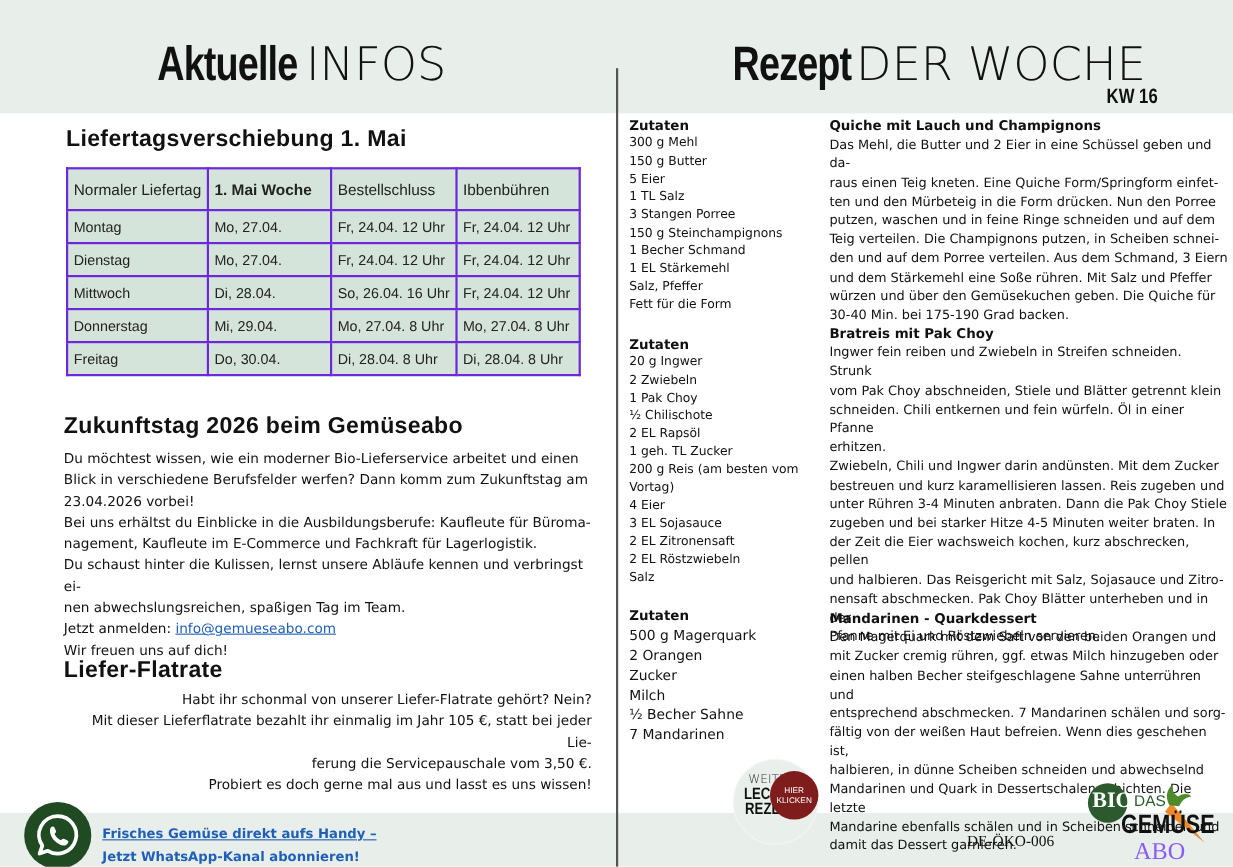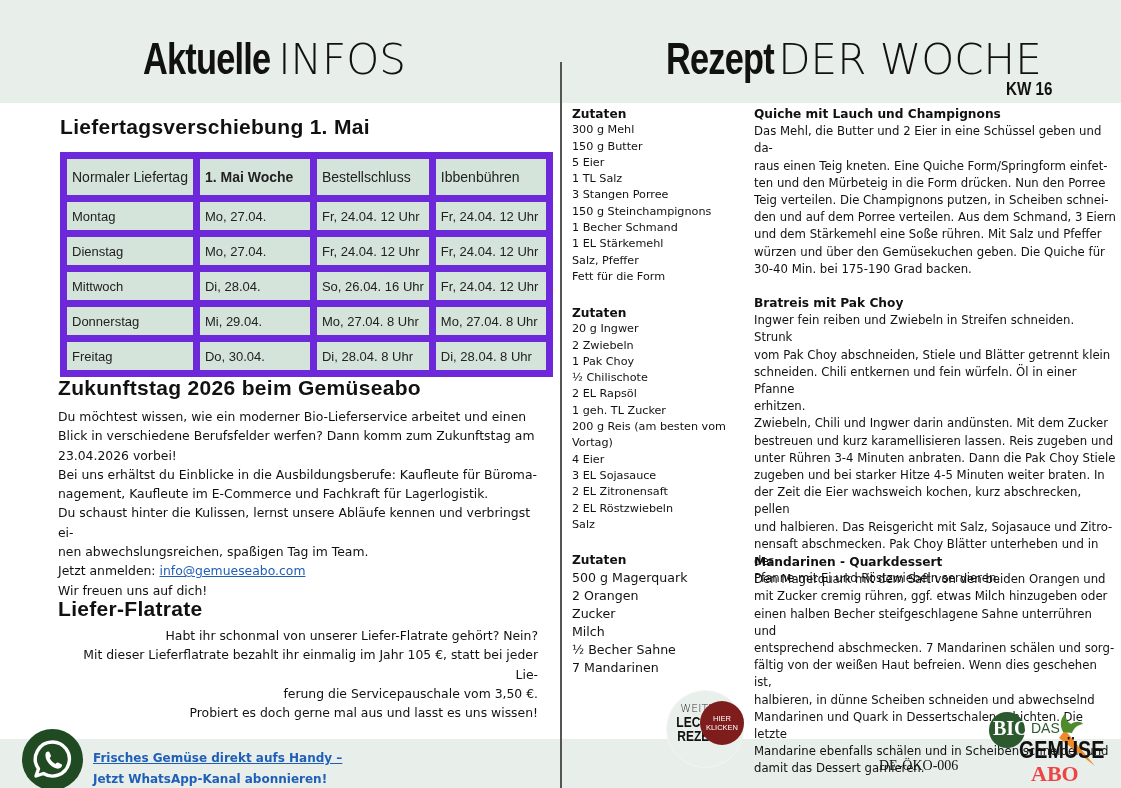--- a/index.html
+++ b/index.html
@@ -13,21 +13,21 @@
   .page-title .light { font-family:"DejaVu Sans", sans-serif; font-weight:200; font-size:42px; letter-spacing:0; -webkit-text-stroke:0; color:#111; }
   #title-left { left:143px; }
   #title-right { left:666px; }
   .kw { position:absolute; left:1006px; top:78px; font-weight:bold; font-size:19px; transform:scaleX(0.8); transform-origin:left; }
 
   h2.sec { position:absolute; margin:0; font-family:"Liberation Sans", sans-serif; font-weight:bold; font-size:21px; letter-spacing:0.3px; }
   p.body { position:absolute; margin:0; font-family:"DejaVu Sans", sans-serif; font-size:12.4px; line-height:19.3px; color:#111; }
   p.body a { color:#1f5fb8; text-decoration:underline; }
 
   table.lt { position:absolute; left:60px; top:152px; border-collapse:collapse; font-family:"Liberation Sans", sans-serif; font-size:13px; background:#d5e4da; }
-  table.lt td { border:7px solid #6d28d9; padding:0 5px; height:28px; color:#222; white-space:nowrap; }
+  table.lt td { border:2px solid #6d28d9; padding:0 5px; height:28px; color:#222; white-space:nowrap; }
   table.lt tr.hd td { height:36px; font-size:14px; }
   table.lt td.c0 { width:98px; }
   table.lt td.c1 { width:100px; }
   table.lt td.c2 { width:99px; }
   table.lt td.c3 { width:100px; }
   .bold { font-weight:bold; }
 
   .ing { position:absolute; left:572px; font-family:"DejaVu Sans", sans-serif; font-size:11.2px; line-height:16.3px; }
   .ing .h { font-weight:bold; font-size:12.2px; }
   .ing.big { font-size:12.6px; line-height:18px; }
@@ -148,20 +148,21 @@
   <div>1 Becher Schmand</div>
   <div>1 EL Stärkemehl</div>
   <div>Salz, Pfeffer</div>
   <div>Fett für die Form</div>
 </div>
 <div class="rec" style="top:106px;">
   <div class="h">Quiche mit Lauch und Champignons</div>
   <div>Das Mehl, die Butter und 2 Eier in eine Schüssel geben und da-</div>
   <div>raus einen Teig kneten. Eine Quiche Form/Springform einfet-</div>
   <div>ten und den Mürbeteig in die Form drücken. Nun den Porree</div>
+  <div>putzen, waschen und in feine Ringe schneiden und auf dem</div>
   <div>Teig verteilen. Die Champignons putzen, in Scheiben schnei-</div>
   <div>den und auf dem Porree verteilen. Aus dem Schmand, 3 Eiern</div>
   <div>und dem Stärkemehl eine Soße rühren. Mit Salz und Pfeffer</div>
   <div>würzen und über den Gemüsekuchen geben. Die Quiche für</div>
   <div>30-40 Min. bei 175-190 Grad backen.</div>
 </div>
 
 <div class="ing" style="top:305px;">
   <div class="h">Zutaten</div>
   <div>20 g Ingwer</div>
@@ -230,14 +231,14 @@
 
 <div class="logo">
   <svg width="115" height="80" viewBox="0 0 115 80">
     <circle cx="22" cy="22" r="18" fill="#2c5a2e"></circle>
     <path d="M80 22 L110 58 L74 30 Z" fill="#ee8a2a"></path>
     <path d="M78 24 c-4-8 -2-14 2-18 c1 6 3 8 6 10 c4-3 10-3 12 0 c-6 1 -9 4 -11 9 z" fill="#4f8a2c"></path>
   </svg>
   <div style="position:absolute; left:8px; top:9px; color:#fff; font-family:'Liberation Serif',serif; font-weight:bold; font-size:20px;">BIO</div>
   <div style="position:absolute; left:46px; top:12px; color:#2c5a2e; font-family:'Liberation Sans',sans-serif; font-size:14px;">DAS</div>
   <div style="position:absolute; left:34px; top:28px; color:#111; font-family:'Liberation Sans',sans-serif; font-weight:bold; font-size:24px; transform:scaleX(0.82); transform-origin:left;">GEMÜSE</div>
-  <div style="position:absolute; left:46px; top:53px; color:#ef4444; font-family:'Liberation Serif',serif; font-weight:bold; font-size:22px;">ABO</div>
+  <div style="position:absolute; left:46px; top:53px; color:#8b5cf6; font-family:'Liberation Serif',serif; font-weight:normal; font-size:22px;">ABO</div>
 </div>
 
 </body></html>

